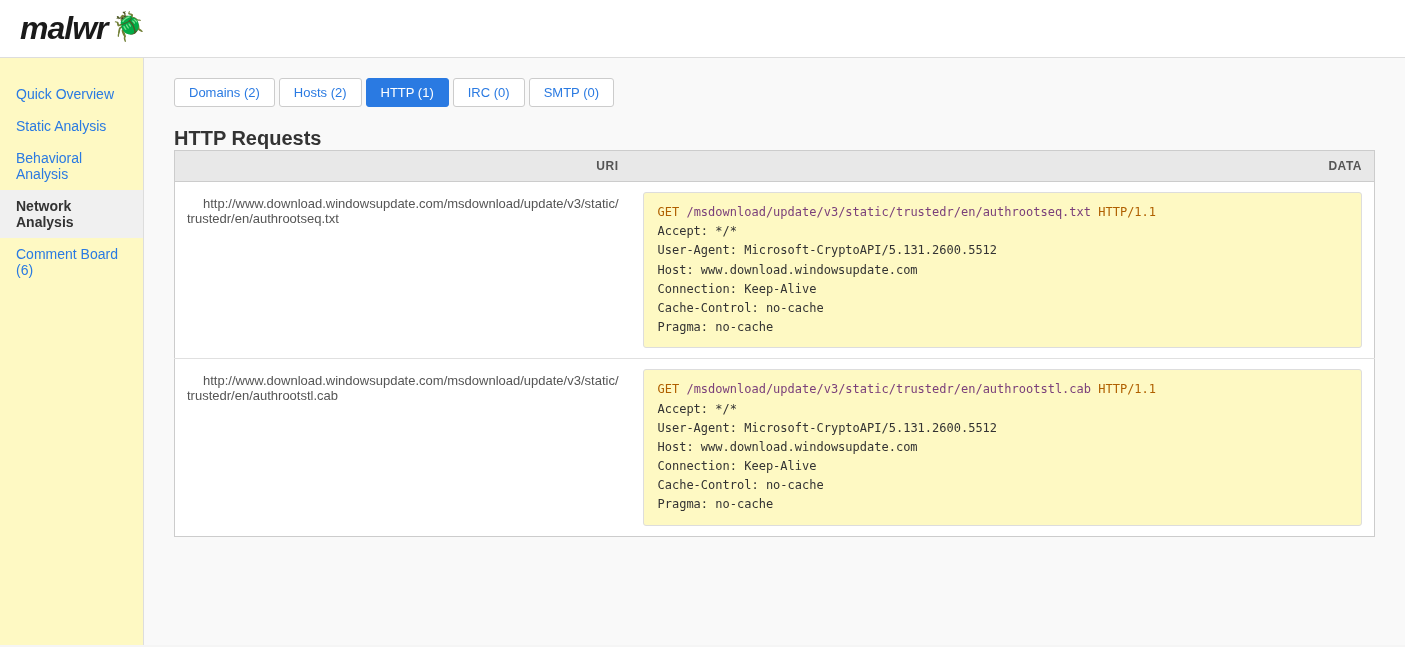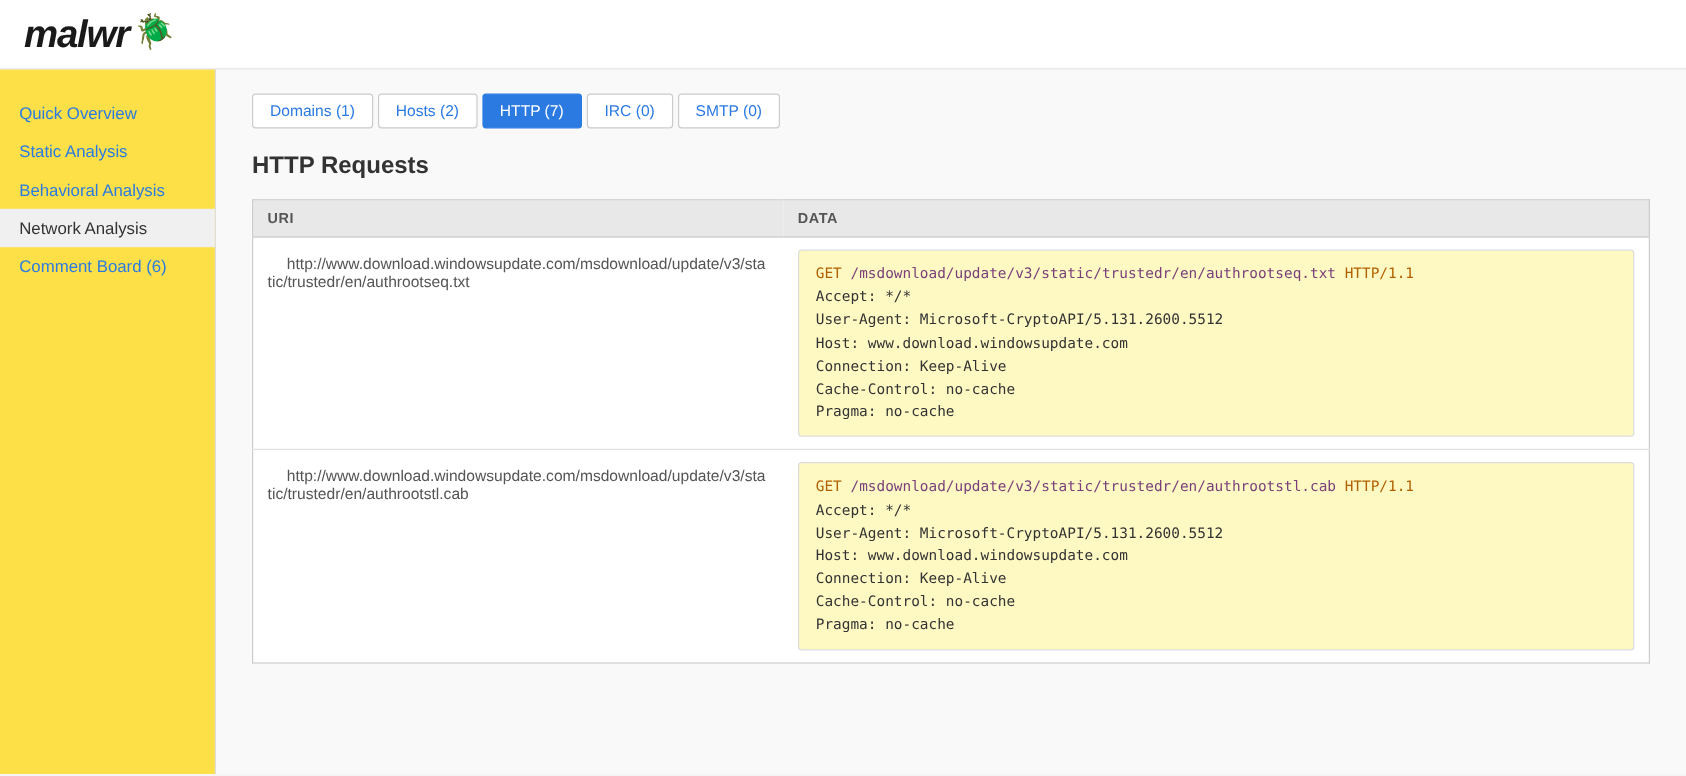--- a/index.html
+++ b/index.html
@@ -30,40 +30,40 @@
       font-size: 28px;
       margin-left: 2px;
     }
     
     .main-layout {
       display: flex;
       min-height: calc(100vh - 60px);
     }
     
     .sidebar {
-      width: 180px;
-      background: #fde047;
+      width: 144px;
+      background: #fef9c3;
       border-right: 1px solid #ddd;
       padding: 20px 0;
       flex-shrink: 0;
     }
     .sidebar-item {
       padding: 8px 16px;
       cursor: pointer;
       font-size: 14px;
     }
     .sidebar-item a, .sidebar-item-link {
       color: #2a7ae2;
       text-decoration: none;
       display: block;
     }
     .sidebar-item.active {
       background: #f0f0f0;
       color: #333;
-      font-weight: normal;
+      font-weight: bold;
     }
     .sidebar-item.active span {
       color: #333;
     }
     
     .content {
       flex: 1;
       padding: 20px 30px;
       background: #f9f9f9;
     }
@@ -86,34 +86,33 @@
     }
     .tab.active {
       background: #2a7ae2;
       color: #fff;
       border-color: #2a7ae2;
     }
     
     .section-title {
       font-size: 20px;
       font-weight: bold;
-      margin-bottom: 16px;
       color: #333;
     }
     
     .data-table {
       width: 100%;
       border-collapse: collapse;
       background: #fff;
       border: 1px solid #ccc;
     }
     .data-table th {
       background: #e8e8e8;
       padding: 8px 12px;
-      text-align: left;
+      text-align: right;
       font-weight: bold;
       font-size: 12px;
       color: #555;
       border-bottom: 1px solid #ccc;
       text-transform: uppercase;
       letter-spacing: 0.5px;
     }
     .data-table td {
       padding: 10px 12px;
       vertical-align: top;
@@ -190,23 +189,23 @@
       <span>Network Analysis</span>
     </div>
     <div class="sidebar-item">
       <a href="#">Comment Board (6)</a>
     </div>
   </div>
 
   <div class="content">
 
     <div class="tabs">
-      <a class="tab" href="#">Domains (1)</a>
+      <a class="tab" href="#">Domains (2)</a>
       <a class="tab" href="#">Hosts (2)</a>
-      <a class="tab active" href="#">HTTP (7)</a>
+      <a class="tab active" href="#">HTTP (1)</a>
       <a class="tab" href="#">IRC (0)</a>
       <a class="tab" href="#">SMTP (0)</a>
     </div>
 
     <div class="section-title">HTTP Requests</div>
 
     <table class="data-table">
       <thead>
         <tr>
           <th>URI</th>

